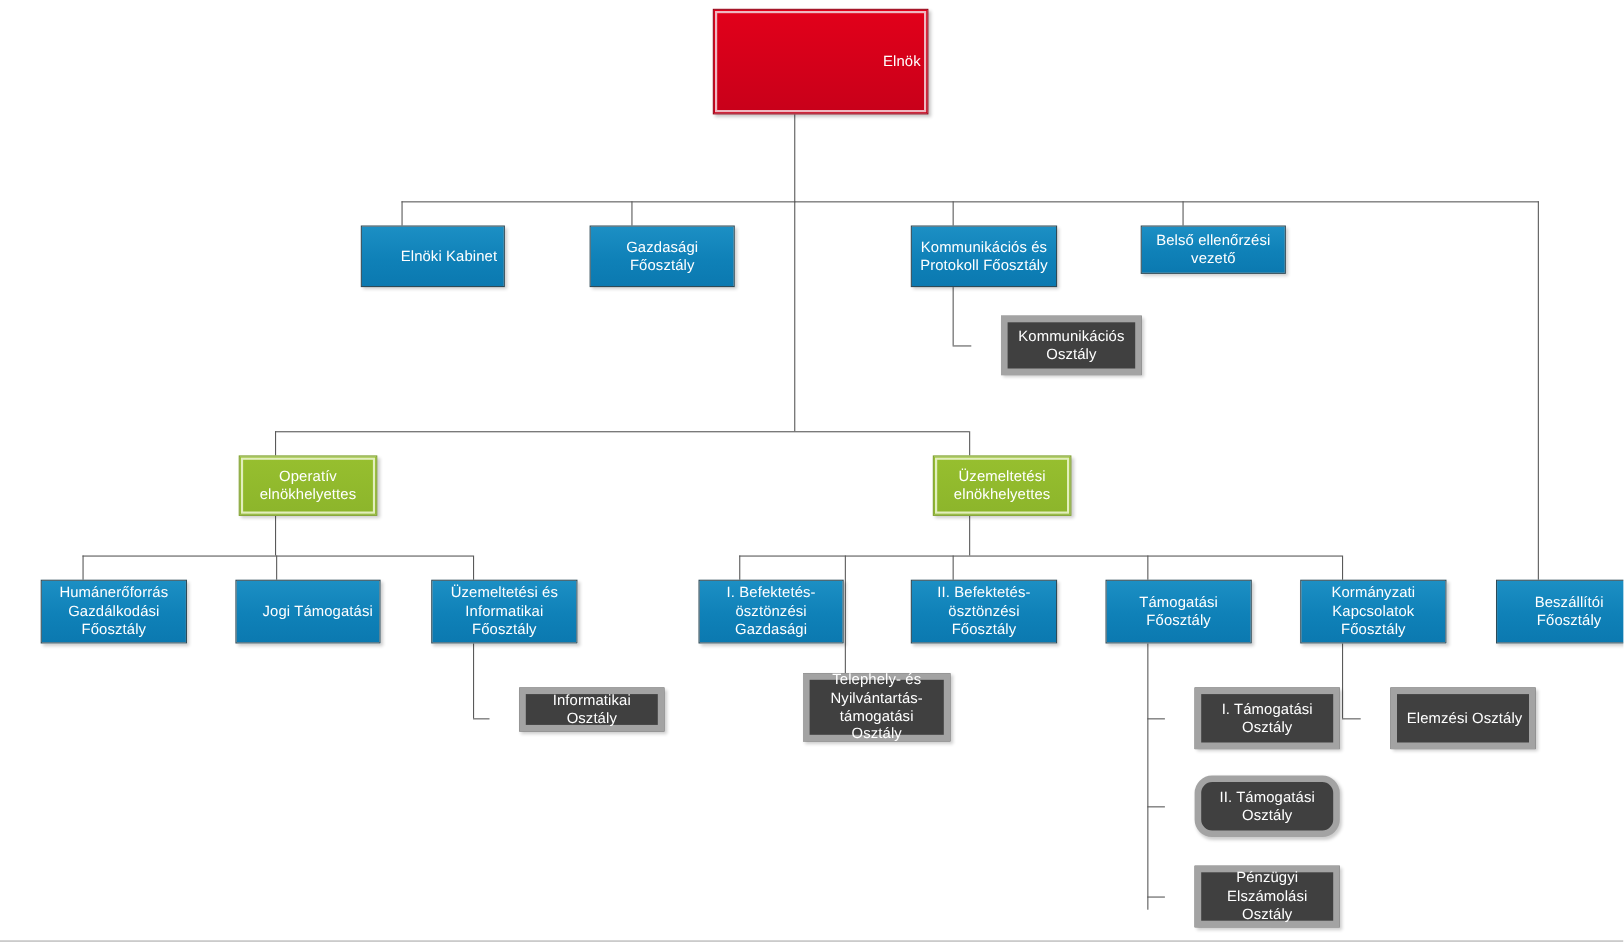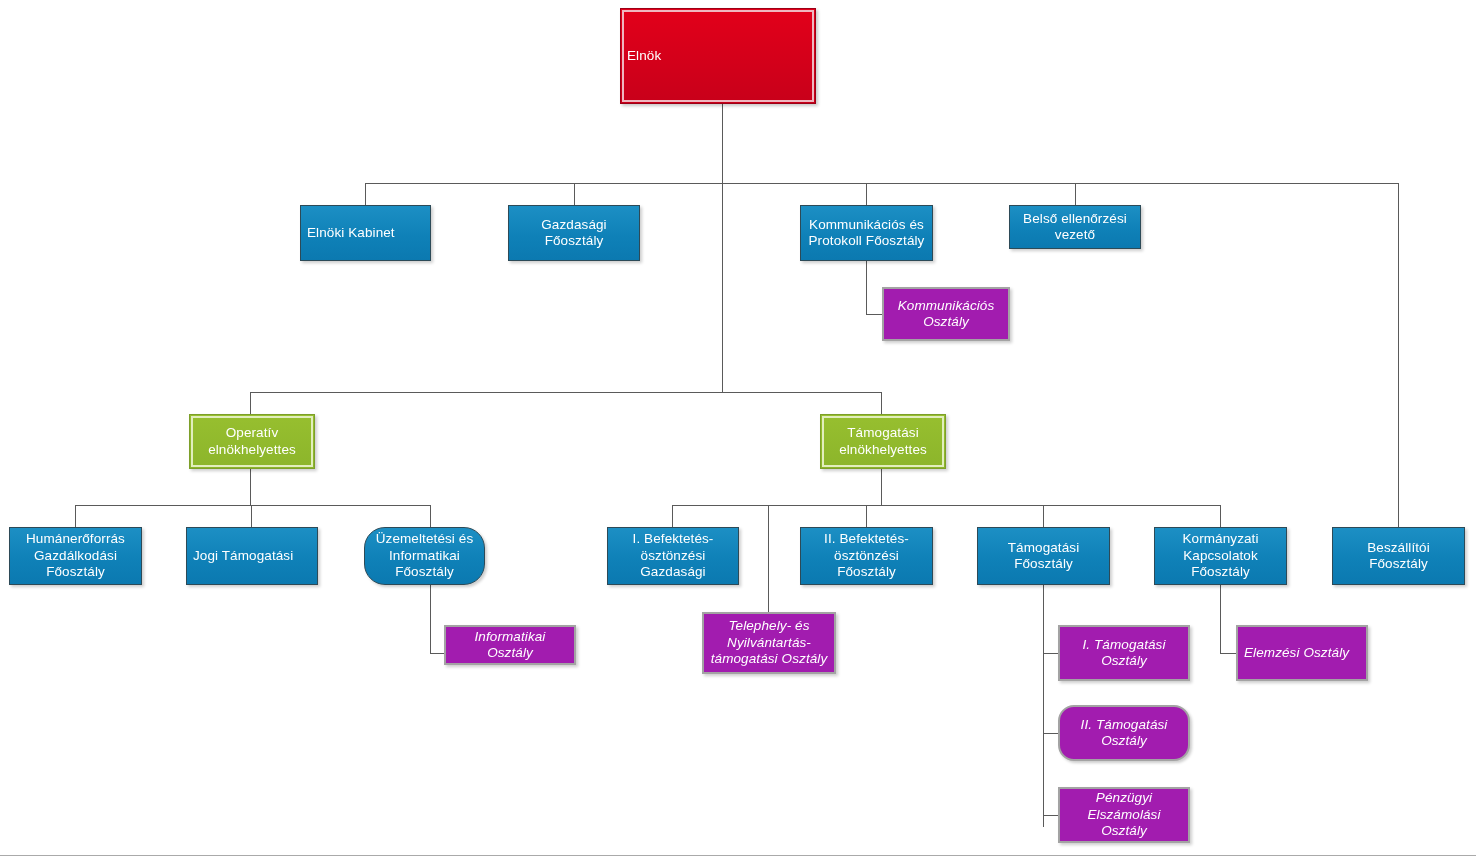--- a/index.html
+++ b/index.html
@@ -1,35 +1,35 @@
 <!DOCTYPE html>
 <html><head>
 <meta charset="utf-8">
 <style>
   html,body{margin:0;padding:0;background:#ffffff;}
   body{font-family:"Liberation Sans","DejaVu Sans",sans-serif;}
   #canvas{position:relative;width:1476px;height:861px;background:#ffffff;overflow:hidden;}
 
-  .node{position:absolute;box-sizing:border-box;display:flex;align-items:center;justify-content:flex-start;
+  .node{position:absolute;box-sizing:border-box;display:flex;align-items:center;justify-content:flex-end;
         text-align:center;color:#ffffff;line-height:1.22;padding:2px 6px;
-        font-size:13.5px;letter-spacing:.1px;}
+        font-size:13.5px;letter-spacing:.1px;margin-left:28px;}
 
   
   .n-red{background:linear-gradient(180deg,#e2001a 0%,#c8001a 100%);
          border:1px solid #9c0016;outline:2px solid #efb7c0;outline-offset:-4px;
          box-shadow:2px 2px 3px rgba(0,0,0,.22);}
   
   .n-blue{background:linear-gradient(180deg,#1c8fc4 0%,#0f81b8 55%,#0b79b0 100%);
           border:1px solid #2d4a57;box-shadow:2px 2px 3px rgba(0,0,0,.20);}
   
   .n-green{background:linear-gradient(180deg,#97bf2f 0%,#8cb52b 100%);
            border:1px solid #7d9f2a;outline:2px solid #e2eebd;outline-offset:-4px;
            box-shadow:2px 2px 3px rgba(0,0,0,.20);}
   
-  .n-gray{background:#a21caf;border:2px solid #a3a3a3;box-shadow:2px 2px 3px rgba(0,0,0,.20);font-style:italic;}
+  .n-gray{background:#404040;border:6px solid #a3a3a3;box-shadow:2px 2px 3px rgba(0,0,0,.20);}
 
   .ln{position:absolute;background:#5a5a5a;}
   .lnh{height:1px;}
   .lnv{width:1px;}
   .footer-rule{position:absolute;left:0;width:1476px;height:1px;background:#aaaaaa;}
 </style>
 </head>
 <body>
 
 <div id="canvas">
@@ -93,30 +93,30 @@
   </div>
 
   <div class="node n-gray" style="left:882px;top:287px;width:128px;height:54px;">
     <span>Kommunikációs Osztály</span>
   </div>
 
   <div class="node n-green" style="left:189px;top:414px;width:126px;height:55px;">
     <span>Operatív elnökhelyettes</span>
   </div>
   <div class="node n-green" style="left:820px;top:414px;width:126px;height:55px;">
-    <span>Támogatási elnökhelyettes</span>
+    <span>Üzemeltetési elnökhelyettes</span>
   </div>
 
   <div class="node n-blue" style="left:9px;top:527px;width:133px;height:58px;">
     <span>Humánerőforrás Gazdálkodási Főosztály</span>
   </div>
   <div class="node n-blue" style="left:186px;top:527px;width:132px;height:58px;">
     <span>Jogi Támogatási</span>
   </div>
-  <div class="node n-blue" style="left:364px;top:527px;width:121px;height:58px;border-radius:21px;">
+  <div class="node n-blue" style="left:364px;top:527px;width:133px;height:58px;">
     <span>Üzemeltetési és Informatikai Főosztály</span>
   </div>
   <div class="node n-gray" style="left:444px;top:625px;width:132px;height:40px;">
     <span>Informatikai Osztály</span>
   </div>
 
   <div class="node n-blue" style="left:607px;top:527px;width:132px;height:58px;">
     <span>I. Befektetés-ösztönzési Gazdasági</span>
   </div>
   <div class="node n-blue" style="left:800px;top:527px;width:133px;height:58px;">

